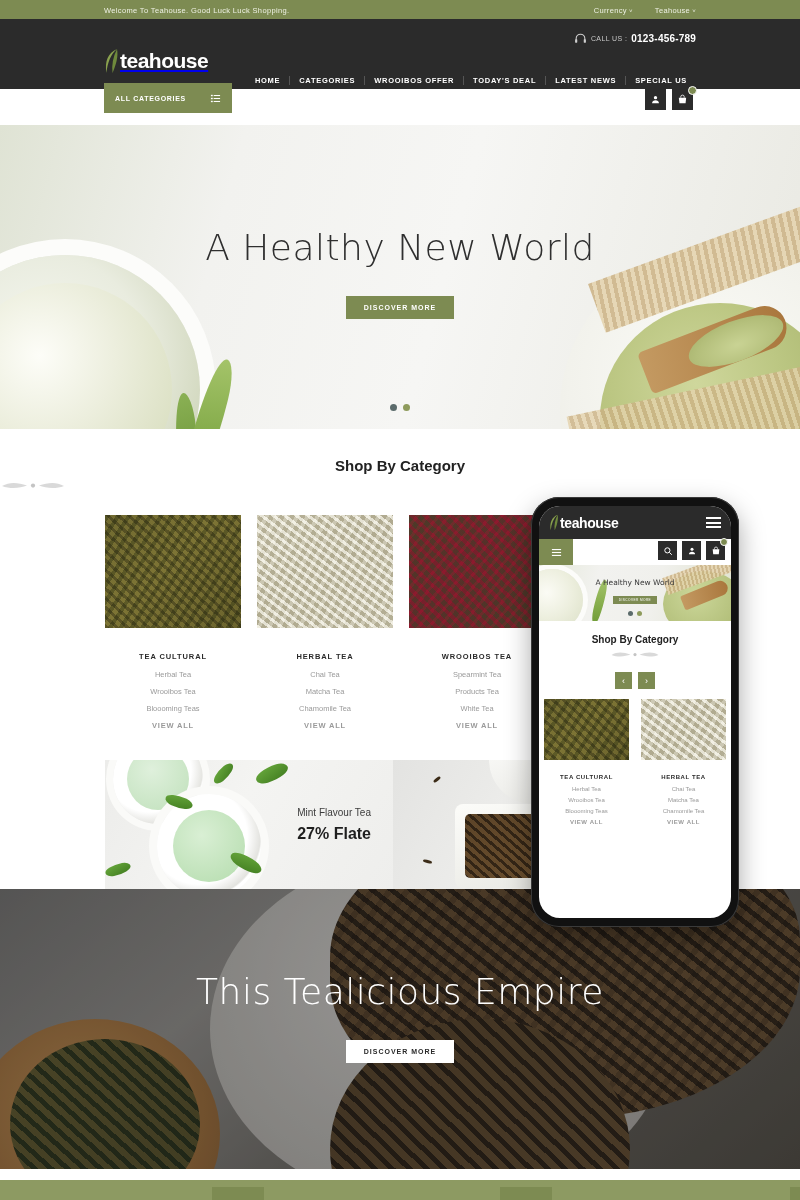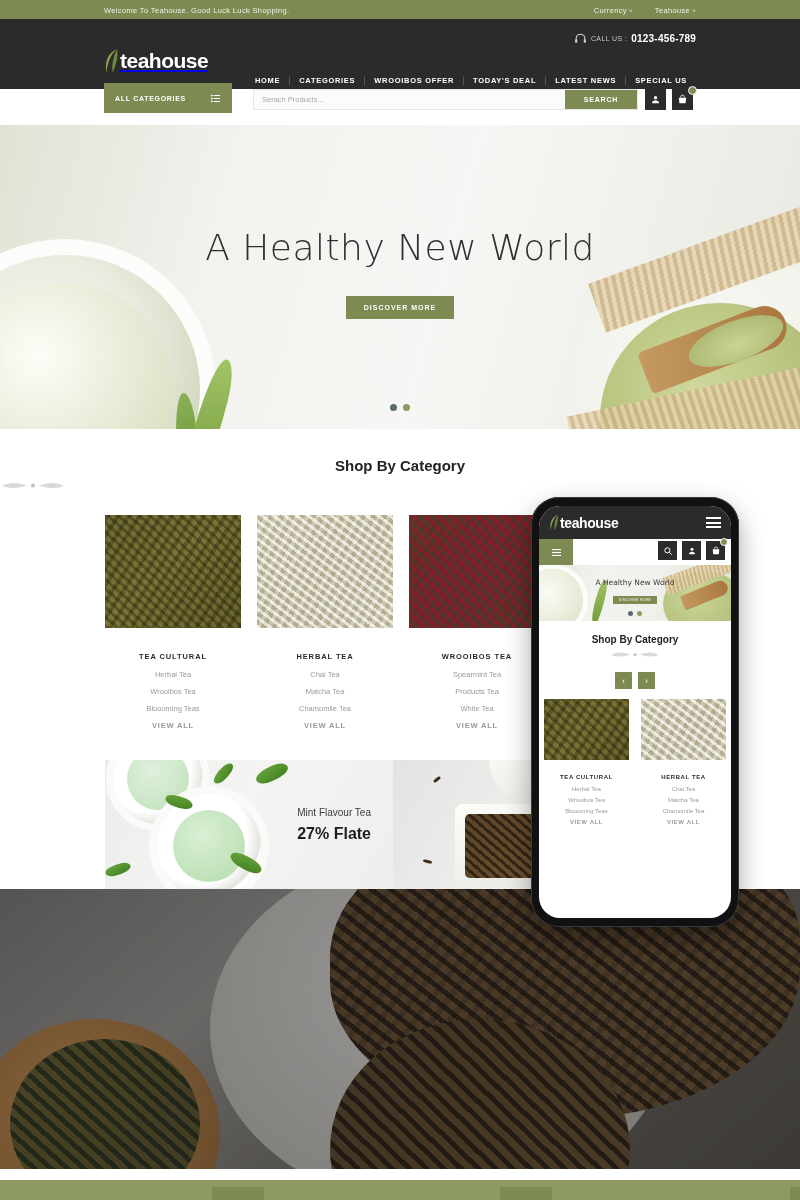--- a/index.html
+++ b/index.html
@@ -397,24 +397,20 @@
           <rect x="2" y="4" width="4" height="3"></rect>
             <rect x="8" y="4.4" width="14" height="2.2"></rect>
           <rect x="2" y="10.5" width="4" height="3"></rect>
             <rect x="8" y="10.9" width="14" height="2.2"></rect>
           <rect x="2" y="17" width="4" height="3"></rect>
             <rect x="8" y="17.4" width="14" height="2.2"></rect>
         </svg>
       </span>
     </div>
 
-    <div class="searchwrap">
-      <input type="text" placeholder="Serach Products..." style="">
-      <button class="searchbtn">SEARCH</button>
-    </div>
 
     <div class="iconbtn user">
       <span>
         <svg class="icon-svg" width="11" height="11" viewBox="0 0 24 24" fill="#ffffff">
           <circle cx="12" cy="8" r="3.6"></circle>
           <path d="M4.5 20c0-4.2 3.4-6.4 7.5-6.4s7.5 2.2 7.5 6.4z"></path>
         </svg>
       </span>
     </div>
 
@@ -544,20 +540,24 @@
     </div>
   </div>
 
   <div class="bottom-banner">
     <div class="bb-plate"></div>
     <div class="bb-leaves"></div>
     <div class="bb-bowl"></div>
     <div class="bb-bowl-in"></div>
     <div class="bb-bowl2"></div>
     <div class="bb-overlay"></div>
+    <div class="bb-inner">
+      <div class="bb-title">This Tealicious Empire</div>
+      <button class="btn-white">DISCOVER MORE</button>
+    </div>
   </div>
 
   <div class="footer-strip">
     <span class="blk" style="left:212px;"></span>
     <span class="blk" style="left:500px;"></span>
     <span class="blk" style="left:790px;"></span>
 
   </div>
 
   <div class="phone">

